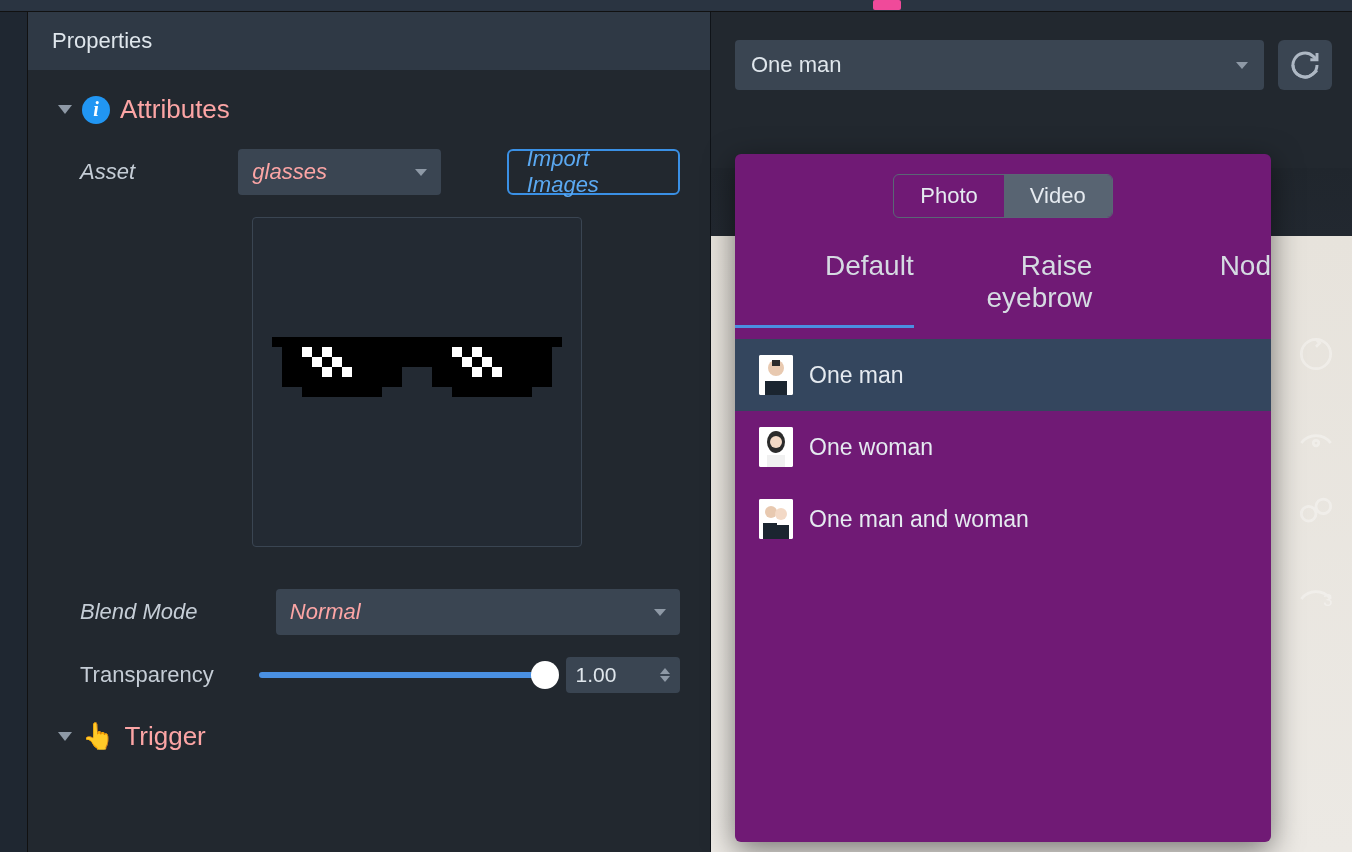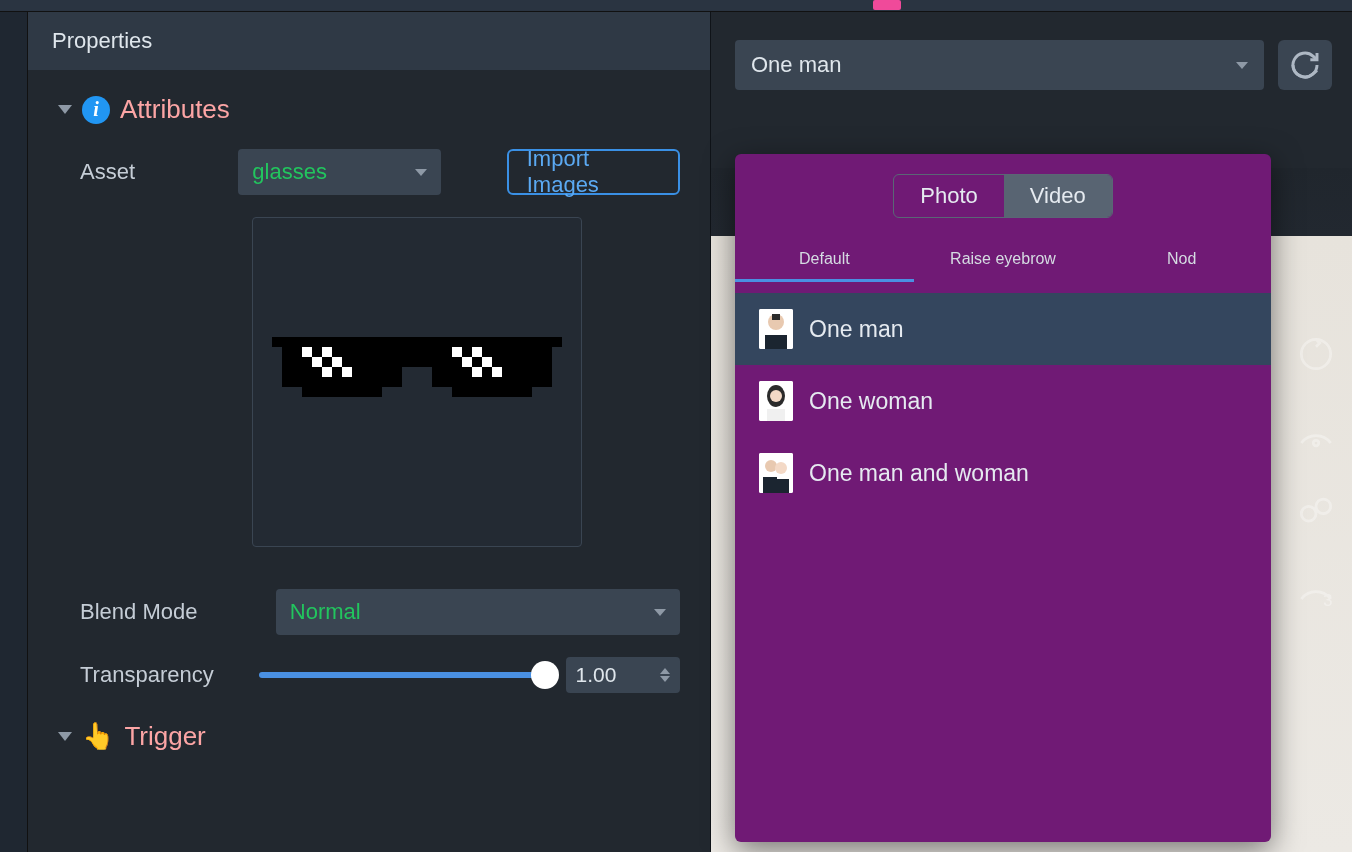--- a/index.html
+++ b/index.html
@@ -101,35 +101,36 @@
     .section-title {
       font-size: 26px;
       color: #fca5a5;
     }
     .row {
       display: flex;
       align-items: center;
       gap: 18px;
       padding-left: 22px;
       margin-bottom: 22px;
+      font-style: italic;
     }
     .label {
       font-size: 22px;
       color: #c5cdd6;
       width: 148px;
     }
     .select {
       background: #3a4552;
       border-radius: 4px;
       display: flex;
       align-items: center;
       justify-content: space-between;
       padding: 0 14px;
       font-size: 22px;
-      color: #22c55e;
+      color: #fca5a5;
       cursor: pointer;
       position: relative;
     }
     .select-asset { width: 212px; height: 46px; }
     .select-blend { width: 432px; height: 46px; margin-left: 40px; }
     .select-caret {
       width: 0; height: 0;
       border-left: 6px solid transparent;
       border-right: 6px solid transparent;
       border-top: 7px solid #8e99a6;
@@ -284,22 +285,22 @@
       cursor: pointer;
     }
     .seg.active { background: #586472; }
     .tab-row {
       display: flex;
       margin-top: 22px;
       border-bottom: 1px solid #30394400;
     }
     .tab {
       flex: 1;
-      text-align: center;
-      font-size: 16px;
+      text-align: right;
+      font-size: 28px;
       color: #d5dbe2;
       padding: 10px 0 14px 0;
       cursor: pointer;
       position: relative;
     }
     .tab.active::after {
       content: "";
       position: absolute;
       left: 0; right: 0; bottom: 0;
       height: 3px;

